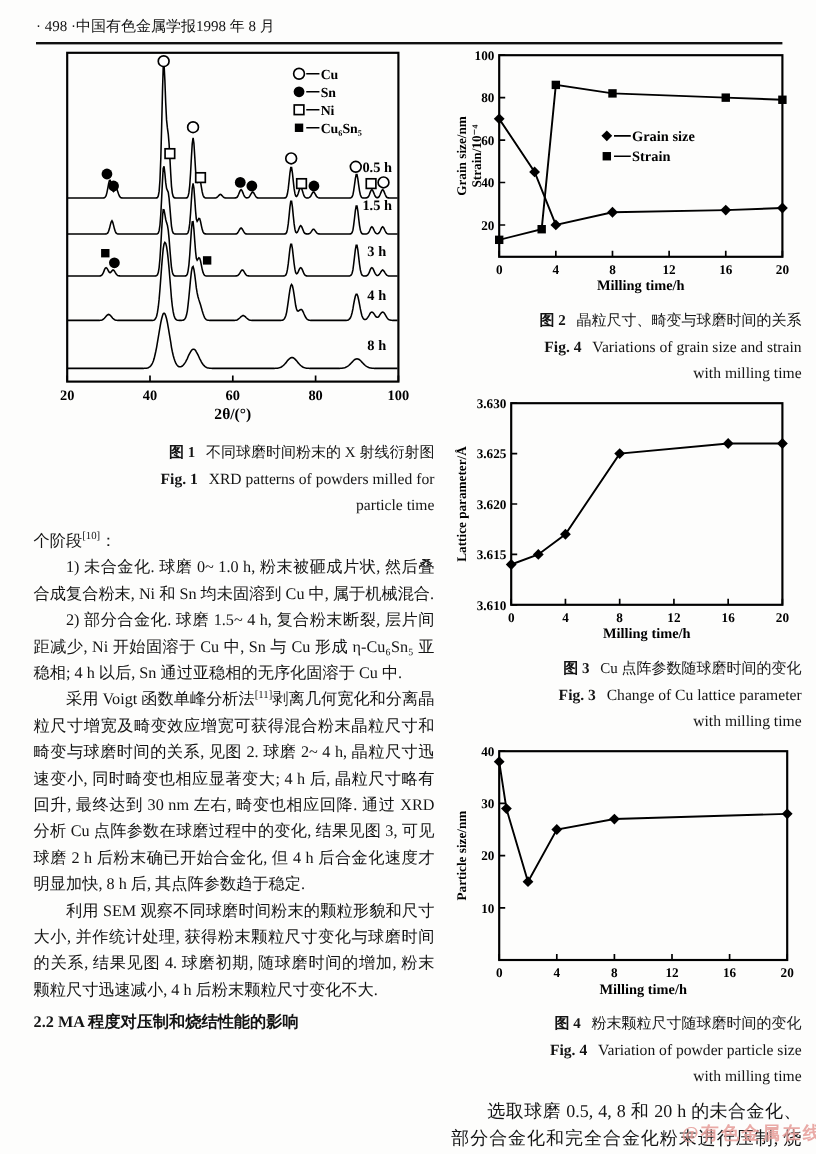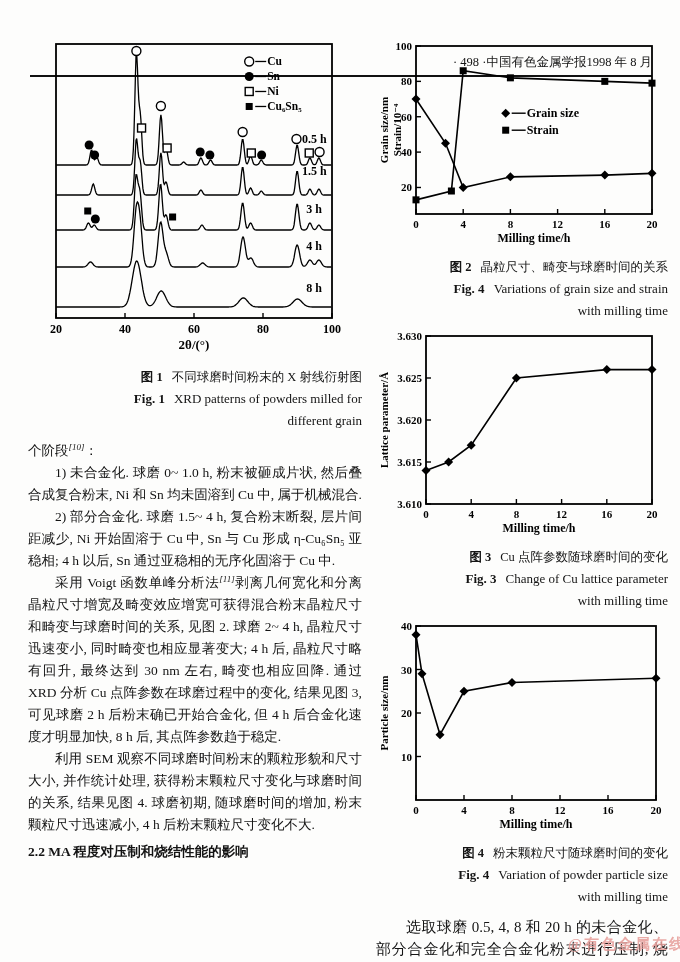--- a/index.html
+++ b/index.html
@@ -3,40 +3,40 @@
 <meta charset="utf-8">
 <style>
   html,body{margin:0;padding:0;background:#888;}
   .page{
     position:relative; width:680px; height:962px; background:#fdfdfc;
     margin:0 auto; overflow:hidden; color:#141414;
     font-family:"Liberation Serif","DejaVu Serif",serif;
   }
   
   .hdr{position:absolute; top:14px; left:30px; right:28px; font-size:12.5px;}
-  .hdr-row{display:flex; justify-content:flex-end; align-items:baseline;margin-top:40px;}
+  .hdr-row{display:flex; justify-content:flex-start; align-items:baseline;}
   .hdr-rule{border-top:2px solid #111; margin-top:4px;}
   
   .columns{position:absolute; top:40px; left:28px; display:flex; align-items:flex-start;}
   .col-left{width:334px;}
   .col-right{width:292px; margin-left:14px;}
   svg{display:block;}
   .fig1-svg{margin-left:12px;}
   .chart-svg{margin-left:2px;}
   
   .fig-caption{text-align:right; margin:10px 0 8px 0; line-height:22px;}
   .cap-zh{font-size:12.5px;}
   .cap-zh b{margin-right:9px;}
   .cap-en{font-size:13px;}
   .cap-en b{margin-right:9px;}
   
   .body-text{margin-top:4px; font-size:13.5px; line-height:22px; text-align:justify;}
   .body-text p{margin:0; text-indent:2em;}
   .body-text p.noindent{text-indent:0;}
-  sup{font-size:9px; line-height:0;font-style:italic;}
+  sup{font-size:9px; line-height:0;}
   .sec-heading{margin:4px 0 0 0; font-size:13.5px; font-weight:bold; line-height:24px;}
   .right-para{margin:6px 0 0 0; font-size:15px; line-height:22px; text-align:justify; text-indent:2em;}
   
   .watermark{
     position:absolute; right:-6px; bottom:8px; font-size:15px;
     letter-spacing:2px; font-weight:bold; opacity:.85; white-space:nowrap;
   }
 </style>
 </head>
 <body>
@@ -105,21 +105,21 @@
           <line x1="215.2" y1="51.480000000000004" x2="226.2" y2="51.480000000000004" stroke="#000" stroke-width="1.3"></line>
           <text x="227.2" y="55.480000000000004" text-anchor="start" font-size="11.5" font-weight="bold" font-family="&quot;Liberation Serif&quot;,&quot;DejaVu Serif&quot;,serif" fill="#000">Ni</text>
           <rect x="205.7" y="62.980000000000004" width="7" height="7" fill="#000"></rect>
           <line x1="215.2" y1="66.48" x2="226.2" y2="66.48" stroke="#000" stroke-width="1.3"></line>
           <text x="227.2" y="70.48" text-anchor="start" font-size="11.5" font-weight="bold" font-family="&quot;Liberation Serif&quot;,&quot;DejaVu Serif&quot;,serif" fill="#000">Cu₆Sn₅</text>
         </svg>
 
       <div class="fig-caption">
         <div class="cap-zh"><b>图 1</b><span>不同球磨时间粉末的 X 射线衍射图</span></div>
         <div class="cap-en"><b>Fig. 1</b><span>XRD patterns of powders milled for</span></div>
-        <div class="cap-en">different grain</div>
+        <div class="cap-en">particle time</div>
       </div>
 
       <div class="body-text">
         <p class="noindent"><span>个阶段</span><sup>[10]</sup><span>：</span></p>
         <p>1) 未合金化. 球磨 0~ 1.0 h, 粉末被砸成片状, 然后叠合成复合粉末, Ni 和 Sn 均未固溶到 Cu 中, 属于机械混合.</p>
         <p>2) 部分合金化. 球磨 1.5~ 4 h, 复合粉末断裂, 层片间距减少, Ni 开始固溶于 Cu 中, Sn 与 Cu 形成 η-Cu₆Sn₅ 亚稳相; 4 h 以后, Sn 通过亚稳相的无序化固溶于 Cu 中.</p>
         <p><span>采用 Voigt 函数单峰分析法</span><sup>[11]</sup><span>剥离几何宽化和分离晶粒尺寸增宽及畸变效应增宽可获得混合粉末晶粒尺寸和畸变与球磨时间的关系, 见图 2. 球磨 2~ 4 h, 晶粒尺寸迅速变小, 同时畸变也相应显著变大; 4 h 后, 晶粒尺寸略有回升, 最终达到 30 nm 左右, 畸变也相应回降. 通过 XRD 分析 Cu 点阵参数在球磨过程中的变化, 结果见图 3, 可见球磨 2 h 后粉末确已开始合金化, 但 4 h 后合金化速度才明显加快, 8 h 后, 其点阵参数趋于稳定.</span></p>
         <p>利用 SEM 观察不同球磨时间粉末的颗粒形貌和尺寸大小, 并作统计处理, 获得粉末颗粒尺寸变化与球磨时间的关系, 结果见图 4. 球磨初期, 随球磨时间的增加, 粉末颗粒尺寸迅速减小, 4 h 后粉末颗粒尺寸变化不大.</p>
         <h3 class="sec-heading">2.2  MA 程度对压制和烧结性能的影响</h3>
       </div>

